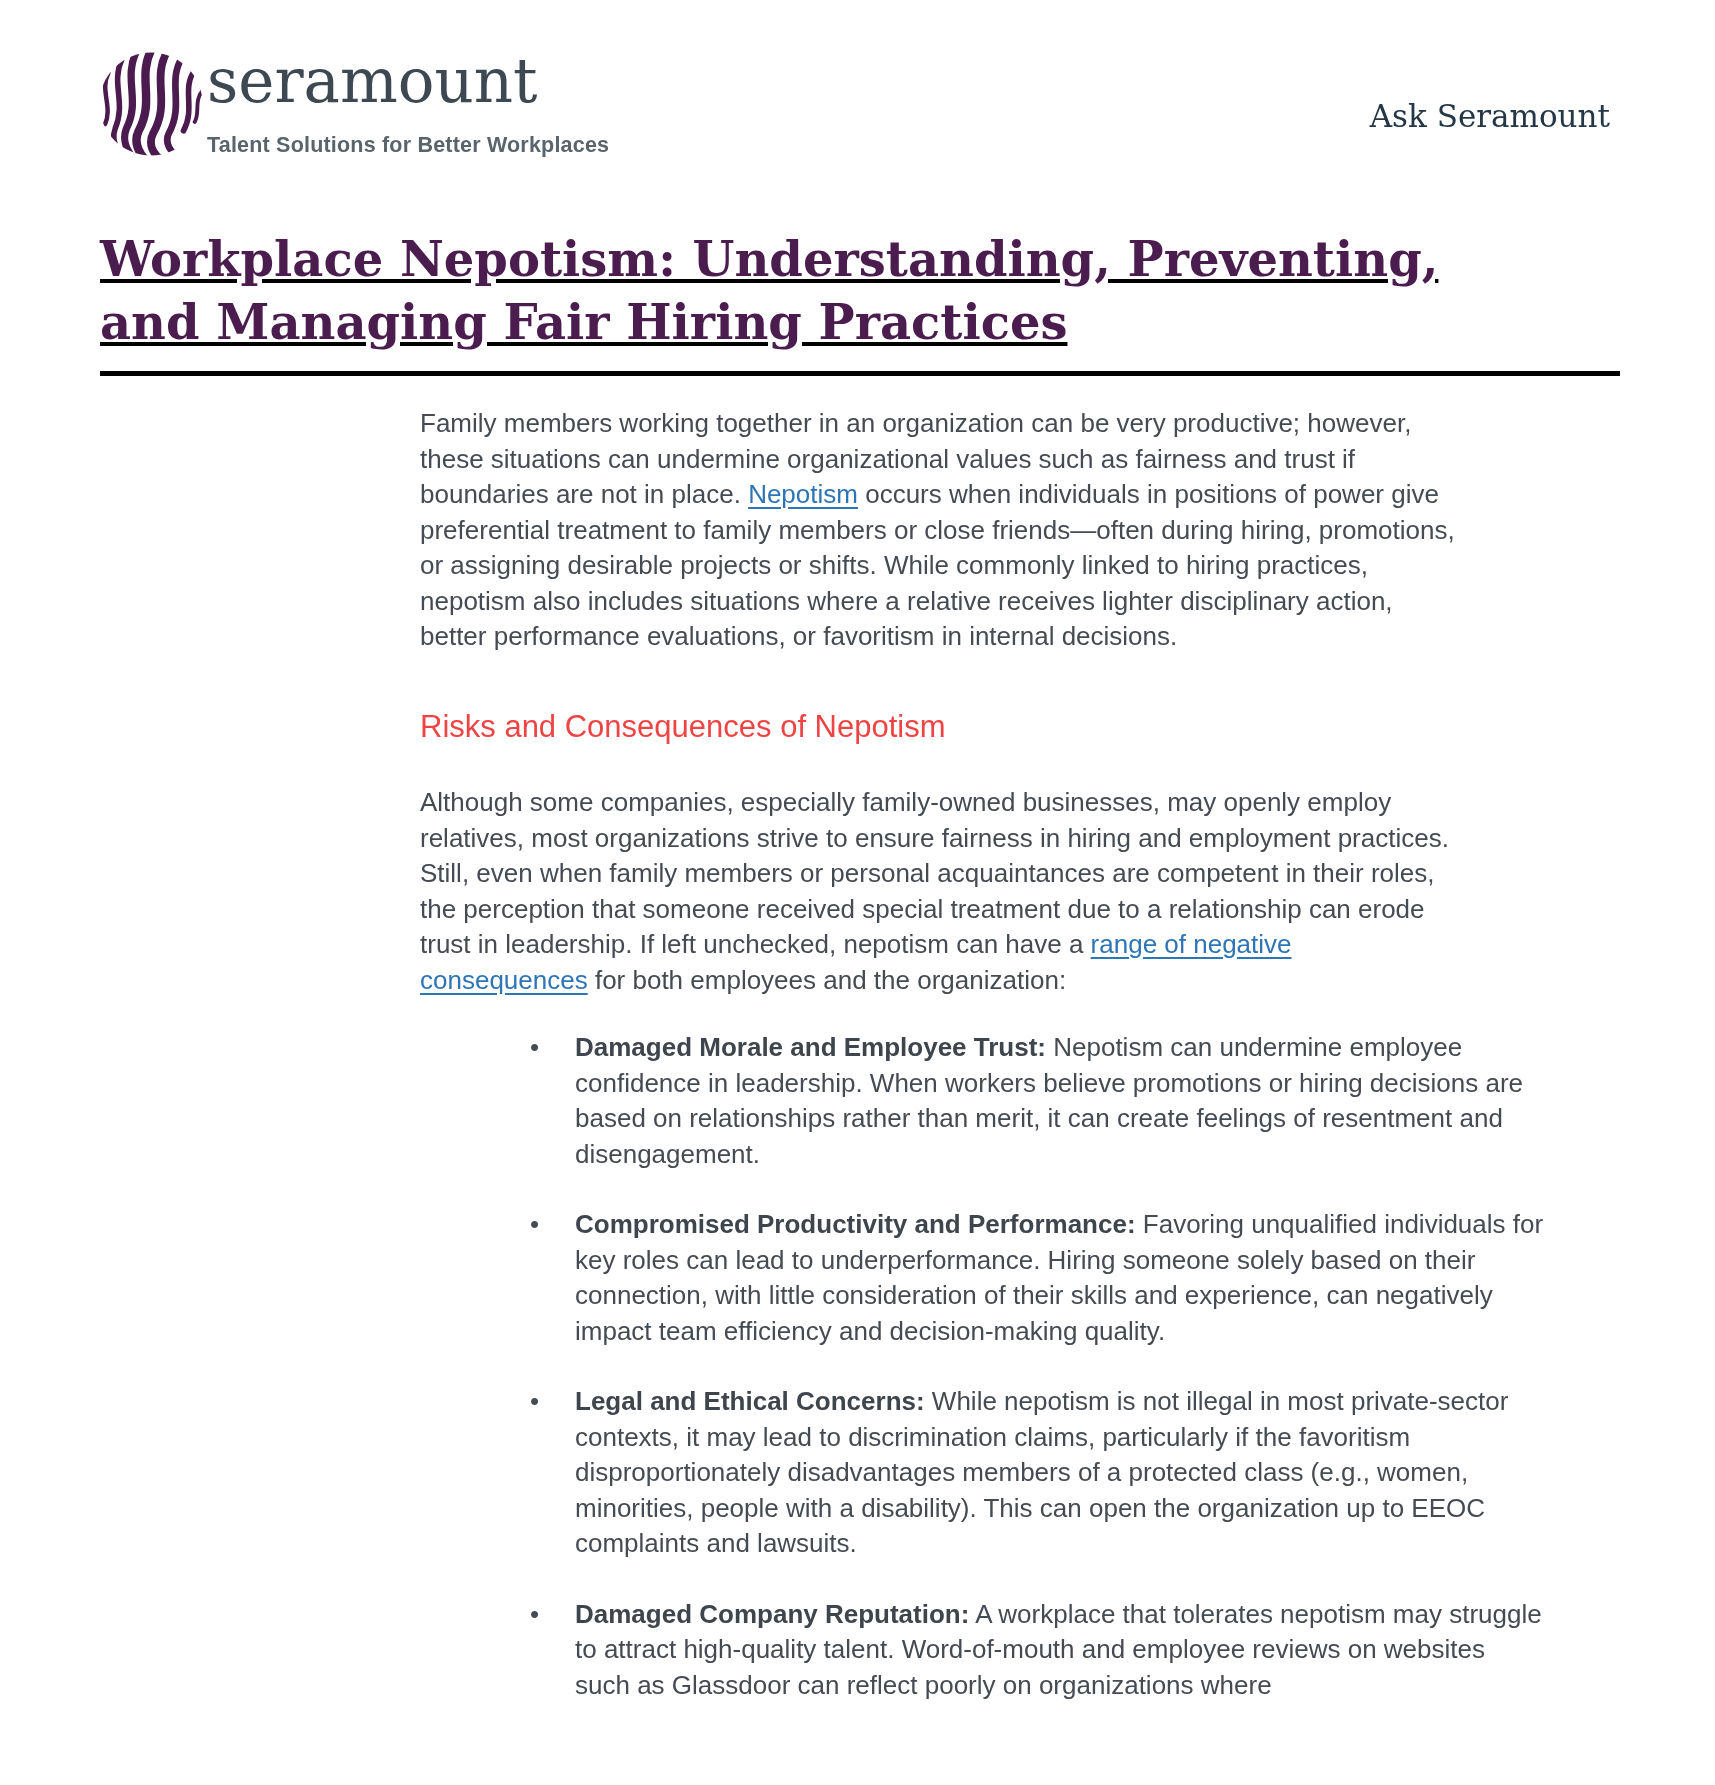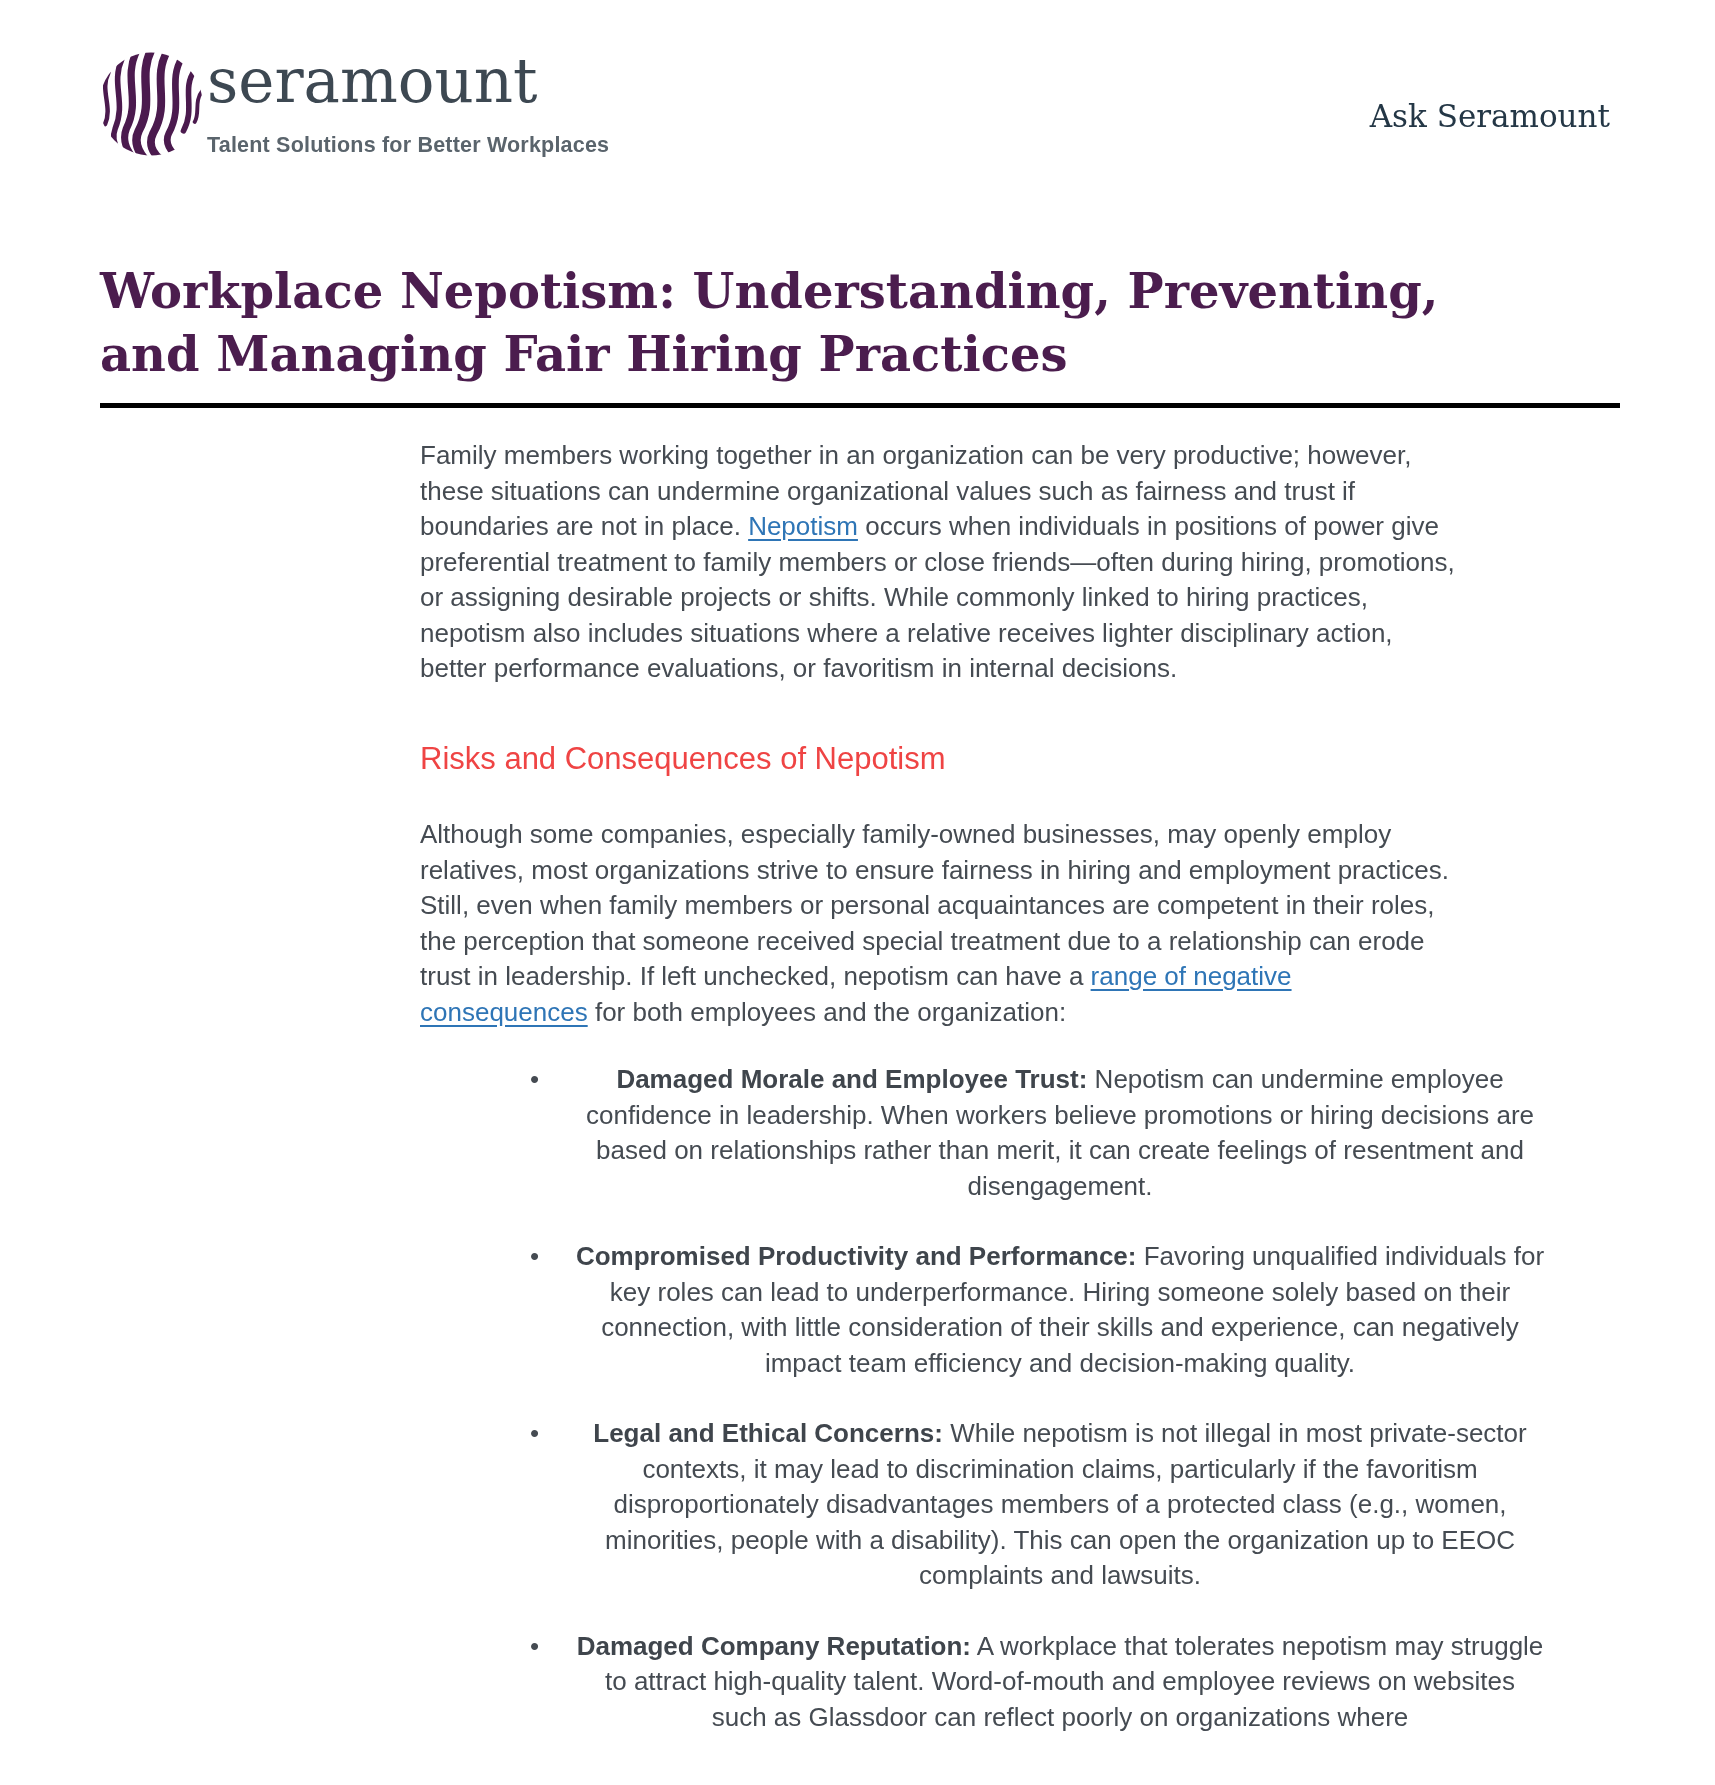--- a/index.html
+++ b/index.html
@@ -32,21 +32,21 @@
     margin-top: 21px;
     letter-spacing: 0.2px;
   }
   .ask-link {
     font-family: "DejaVu Serif", serif;
     font-size: 31px;
     color: #243746;
     text-decoration: none;
     margin-top: 24px;
   }
-  .title-block { margin: 100px 95px 0 100px; }
+  .title-block { margin: 68px 95px 0 100px; text-decoration: underline; }
   .doc-title {
     font-family: "DejaVu Serif", serif;
     font-weight: bold;
     font-size: 48px;
     line-height: 63px;
     color: #4b1d4e;
   }
   .doc-title span { display: block; }
   .title-rule {
     border: none;
@@ -74,21 +74,20 @@
     font-weight: normal;
     color: #ef4444;
     margin-top: 54px;
     margin-bottom: 41px;
     letter-spacing: 0px;
   }
   ul.bullet-list {
     list-style: none;
     margin-top: 32px;
     width: 1125px;
-    text-align: center;
   }
   ul.bullet-list li {
     position: relative;
     padding-left: 155px;
     margin-bottom: 35px;
   }
   ul.bullet-list li::before {
     content: "\2022";
     position: absolute;
     left: 110px;

